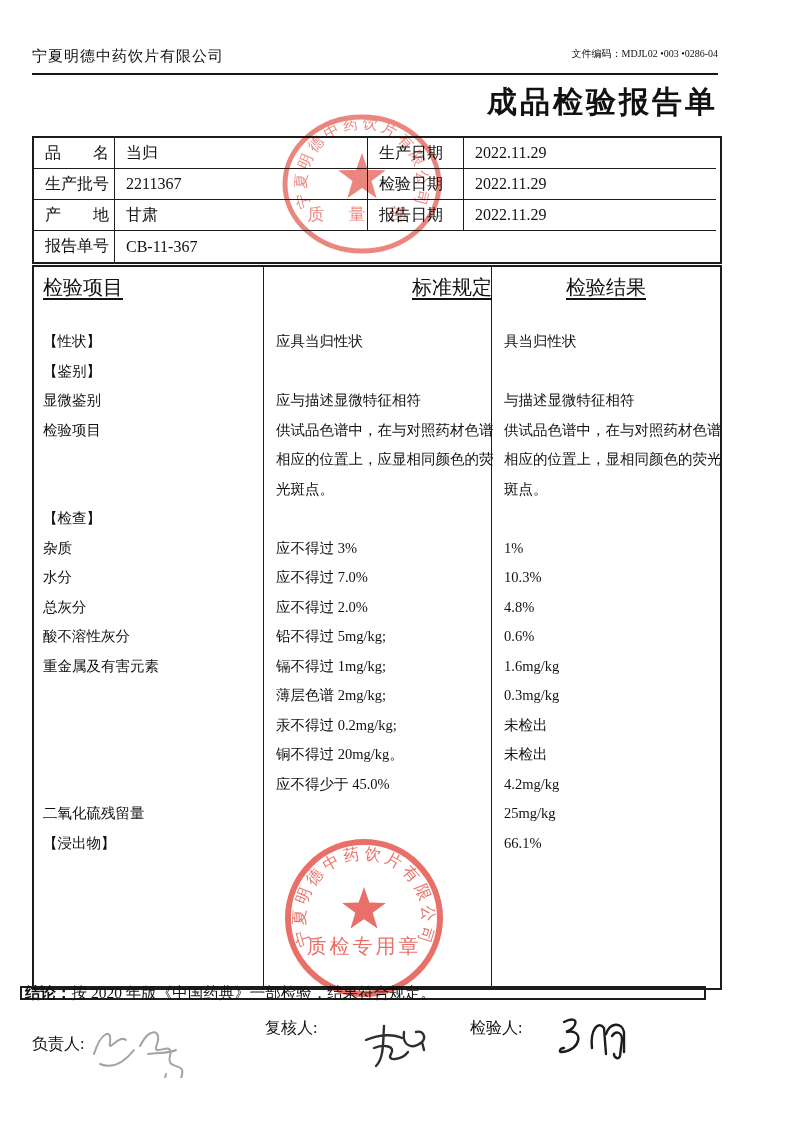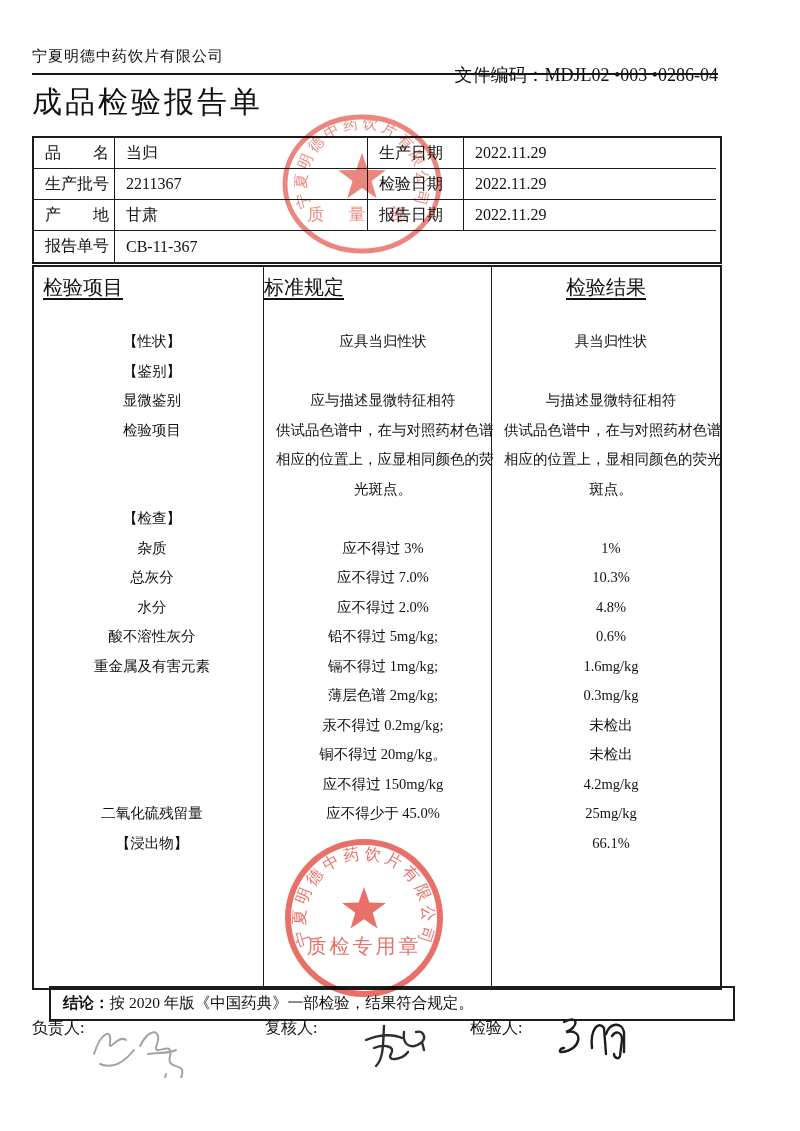--- a/index.html
+++ b/index.html
@@ -3,58 +3,58 @@
 <meta charset="utf-8">
 <style>
   html,body{margin:0;padding:0;background:#ffffff;}
   .page{
     position:relative;width:800px;height:1131px;background:#ffffff;
     font-family:"Liberation Serif","DejaVu Serif",serif;color:#111;overflow:hidden;
   }
   .abs{position:absolute;}
   
   .hdr-company{left:32px;top:47px;font-size:15px;letter-spacing:1px;}
-  .hdr-code{right:82px;top:47px;font-size:18px;margin-top:16px;}
+  .hdr-code{right:82px;top:47px;font-size:10px;}
   .hdr-rule{left:32px;top:73px;width:686px;height:2px;background:#161616;}
-  .doc-title{left:32px;top:82px;width:686px;text-align:left;font-size:30px;font-weight:normal;letter-spacing:3px;}
+  .doc-title{left:32px;top:82px;width:686px;text-align:right;font-size:30px;font-weight:bold;letter-spacing:3px;}
   
   .info-table{
     left:32px;top:136px;width:686px;border:2px solid #1c1c1c;
     display:grid;grid-template-columns:81px 253px 96px 252px;grid-auto-rows:31px;
     font-size:16px;
   }
   .info-table .cell{
     border-right:1px solid #1c1c1c;border-bottom:1px solid #1c1c1c;
     display:flex;align-items:center;padding-left:11px;white-space:nowrap;overflow:hidden;
   }
   .info-table .cell:nth-child(4n){border-right:none;}
   .info-table .cell.last-row{border-bottom:none;}
   .info-table .cell.span3{grid-column:2 / 5;border-right:none;font-family:Liberation Serif, serif;}
   
   .main-table{left:32px;top:265px;width:686px;height:721px;border:2px solid #1c1c1c;}
   .vline{position:absolute;top:0;bottom:0;width:1px;background:#1c1c1c;}
   .vline.v1{left:229px;} .vline.v2{left:457px;}
   .mt-head{position:absolute;top:7px;font-size:20px;text-decoration:underline;text-underline-offset:4px;white-space:nowrap;}
   .mt-head.h0{left:9px;}
-  .mt-head.h1{left:230px;width:228px;text-align:left;}
+  .mt-head.h1{left:230px;width:228px;text-align:right;}
   .mt-head.h2{left:458px;width:228px;text-align:center;}
   .mt-col{position:absolute;top:60px;font-size:14.5px;line-height:29.5px;white-space:nowrap;}
   .mt-col.c0{left:9px;width:218px;}
   .mt-col.c1{left:242px;width:214px;}
   .mt-col.c2{left:470px;width:214px;}
-  .tline{height:29.5px;text-align:center;}
+  .tline{height:29.5px;}
   
   .conclusion{
-    left:49px;top:986px;width:686px;height:35px;border:2px solid #1c1c1c;box-sizing:border-box;
-    display:flex;align-items:center;padding-left:12px;font-size:15.5px;white-space:nowrap;
+    left:20px;top:986px;width:686px;height:14px;border:2px solid #1c1c1c;box-sizing:border-box;
+    display:flex;align-items:center;padding-left:3px;font-size:15.5px;white-space:nowrap;
   }
   .conclusion .c-label{font-weight:bold;}
   
   .sig-label{top:1018px;font-size:16px;}
-  .sig-label.s0{left:32px;} .sig-label.s1{left:265px;} .sig-label.s2{left:470px;text-align:center;}
+  .sig-label.s0{left:32px;margin-top:16px;} .sig-label.s1{left:265px;} .sig-label.s2{left:470px;text-align:center;}
   .sig-svg{position:absolute;}
   
   .stamp{position:absolute;color:var(--stamp-red,#e4574d);mix-blend-mode:multiply;pointer-events:none;}
   .stamp-top{left:281px;top:110px;opacity:0.72;}
   .stamp-bottom{left:281px;top:837px;opacity:0.85;}
   .stamp text{font-family:"Liberation Serif","DejaVu Serif",serif;fill:currentColor;}
 </style>
 </head>
 <body>
 
@@ -96,22 +96,22 @@
     <div class="mt-head h2">检验结果</div>
     <div class="mt-col c0" id="mt-col-0">
         <div class="tline">【性状】</div>
         <div class="tline">【鉴别】</div>
         <div class="tline">显微鉴别</div>
         <div class="tline">检验项目</div>
         <div class="tline">&nbsp;</div>
         <div class="tline">&nbsp;</div>
         <div class="tline">【检查】</div>
         <div class="tline">杂质</div>
+        <div class="tline">水分</div>
         <div class="tline">总灰分</div>
-        <div class="tline">水分</div>
         <div class="tline">酸不溶性灰分</div>
         <div class="tline">重金属及有害元素</div>
         <div class="tline">&nbsp;</div>
         <div class="tline">&nbsp;</div>
         <div class="tline">&nbsp;</div>
         <div class="tline">&nbsp;</div>
         <div class="tline">二氧化硫残留量</div>
         <div class="tline">【浸出物】</div>
       </div>
     <div class="mt-col c1" id="mt-col-1">
@@ -123,21 +123,20 @@
         <div class="tline">光斑点。</div>
         <div class="tline">&nbsp;</div>
         <div class="tline">应不得过 3%</div>
         <div class="tline">应不得过 7.0%</div>
         <div class="tline">应不得过 2.0%</div>
         <div class="tline">铅不得过 5mg/kg;</div>
         <div class="tline">镉不得过 1mg/kg;</div>
         <div class="tline">薄层色谱 2mg/kg;</div>
         <div class="tline">汞不得过 0.2mg/kg;</div>
         <div class="tline">铜不得过 20mg/kg。</div>
-        <div class="tline">应不得过 150mg/kg</div>
         <div class="tline">应不得少于 45.0%</div>
       </div>
     <div class="mt-col c2" id="mt-col-2">
         <div class="tline">具当归性状</div>
         <div class="tline">&nbsp;</div>
         <div class="tline">与描述显微特征相符</div>
         <div class="tline">供试品色谱中，在与对照药材色谱</div>
         <div class="tline">相应的位置上，显相同颜色的荧光</div>
         <div class="tline">斑点。</div>
         <div class="tline">&nbsp;</div>

